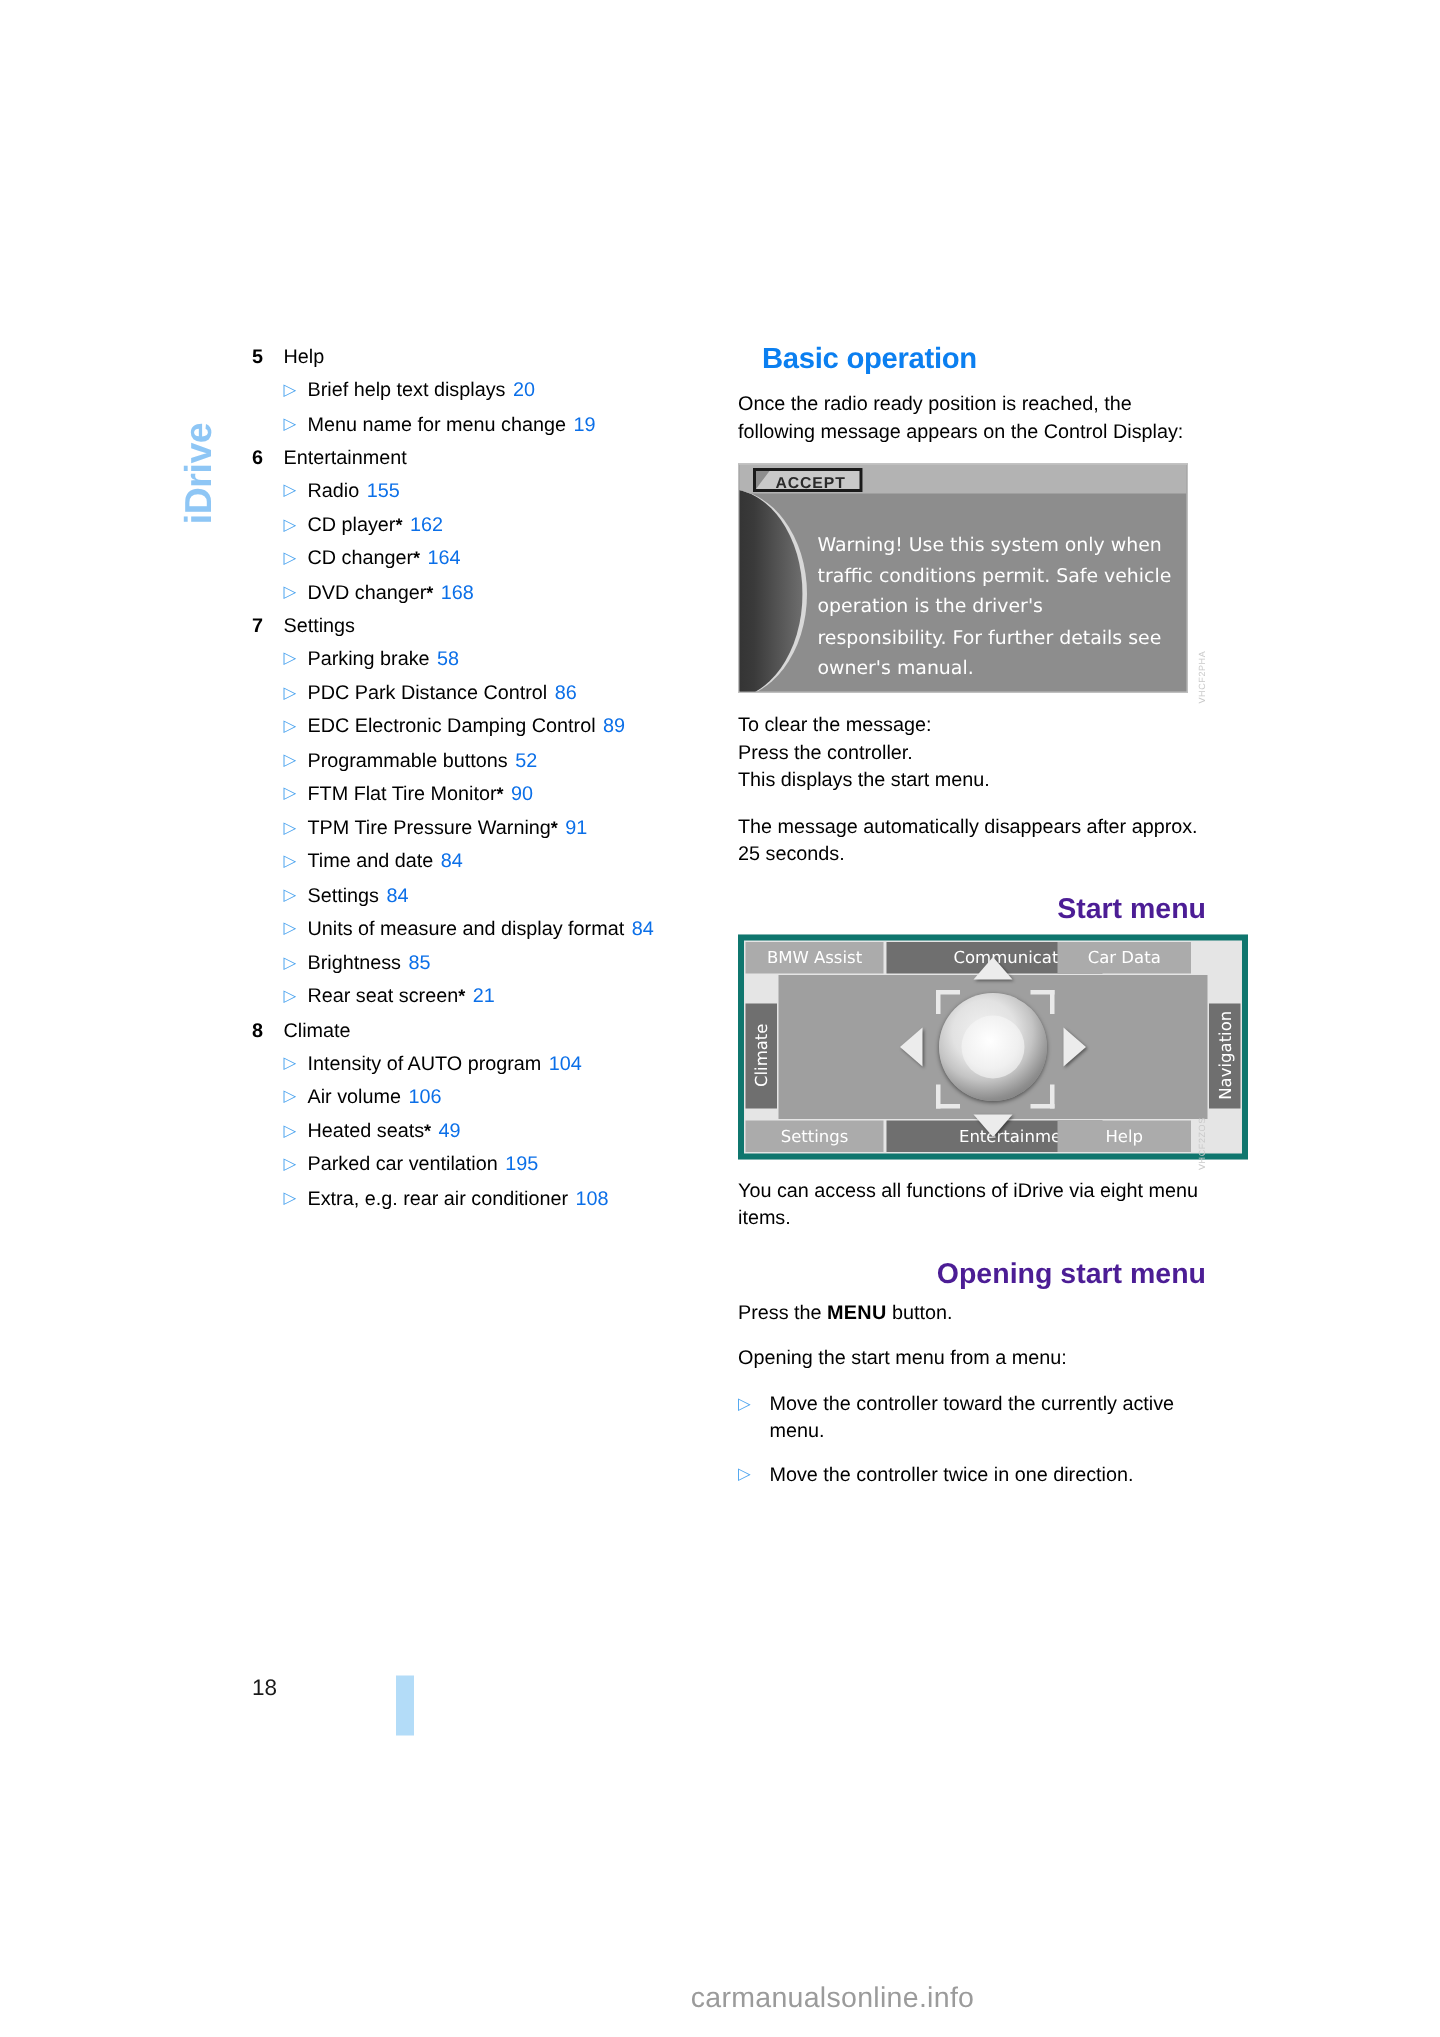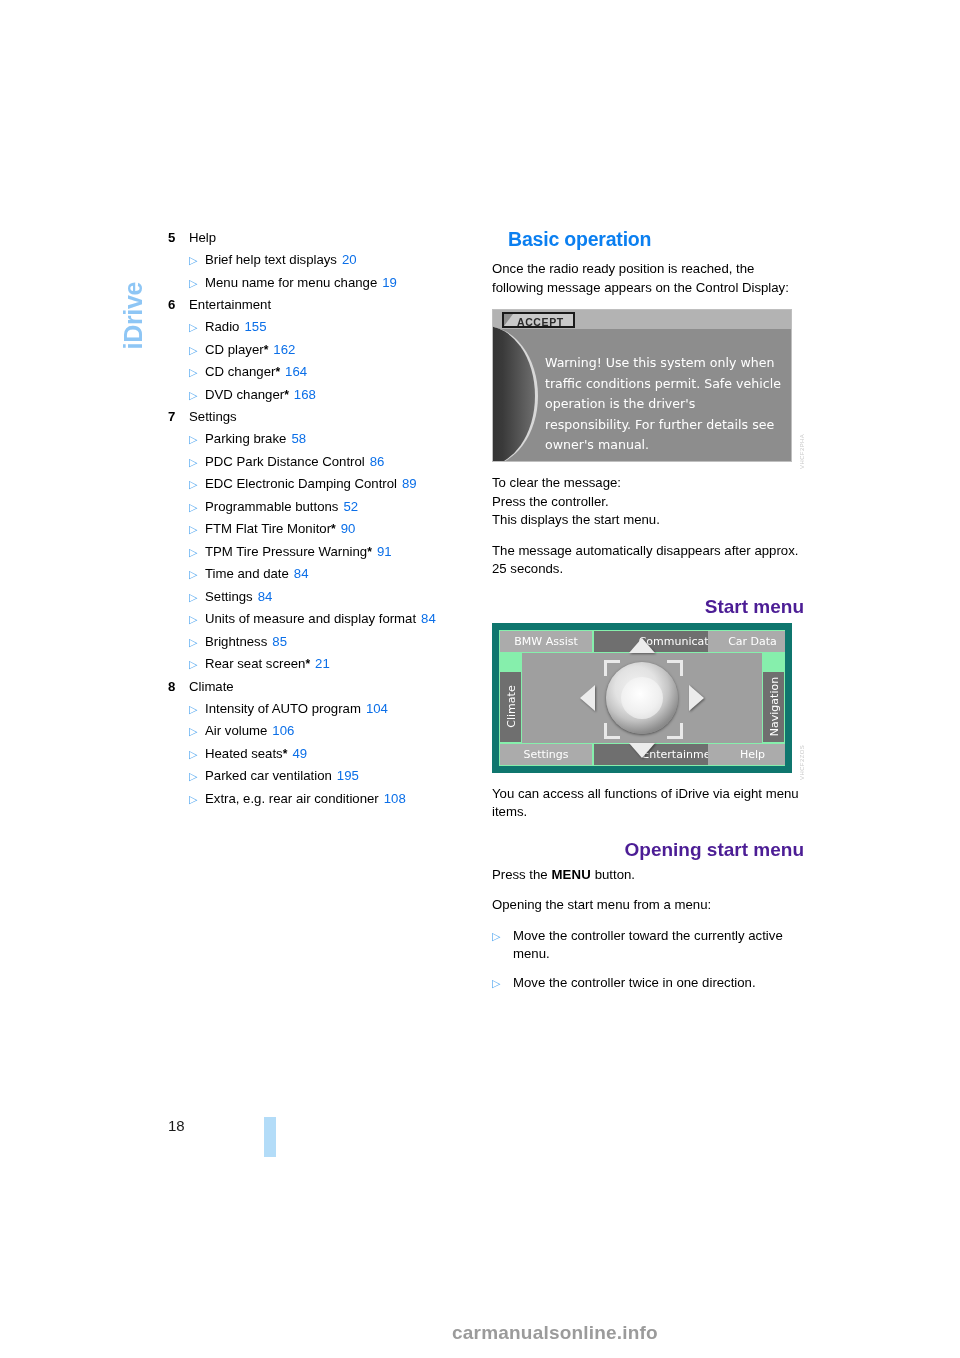--- a/index.html
+++ b/index.html
@@ -254,25 +254,25 @@
     width: 240px;
     color: #ffffff;
     font-size: 12.6px;
     line-height: 20.5px;
     font-family: "DejaVu Sans", sans-serif;
     margin-top: 17px;
   }
 
   
   .menuscreen {
-    width: 300px;
+    width: 340px;
     height: 150px;
     position: relative;
-    background: #86efac;
-    border: 7px solid #0f766e;
+    background: #e5e5e5;
+    border: 4px solid #0f766e;
     box-sizing: border-box;
     overflow: hidden;
     font-family: "DejaVu Sans", sans-serif;
   }
   .mi {
     position: absolute;
     color: #ffffff;
     font-size: 11px;
     text-align: center;
     line-height: 21px;
@@ -381,21 +381,20 @@
     position: absolute;
     left: 0;
     top: 1322px;
     width: 960px;
     text-align: center;
     padding-left: 150px;
     box-sizing: border-box;
     color: #9b9b9b;
     font-size: 19px;
     letter-spacing: 0.2px;
-    font-weight: bold;
   }
 </style>
 </head>
 <body>
 
 <div class="page">
 
   <div class="chapter-tab">
     <div class="label">iDrive</div>
   </div>

